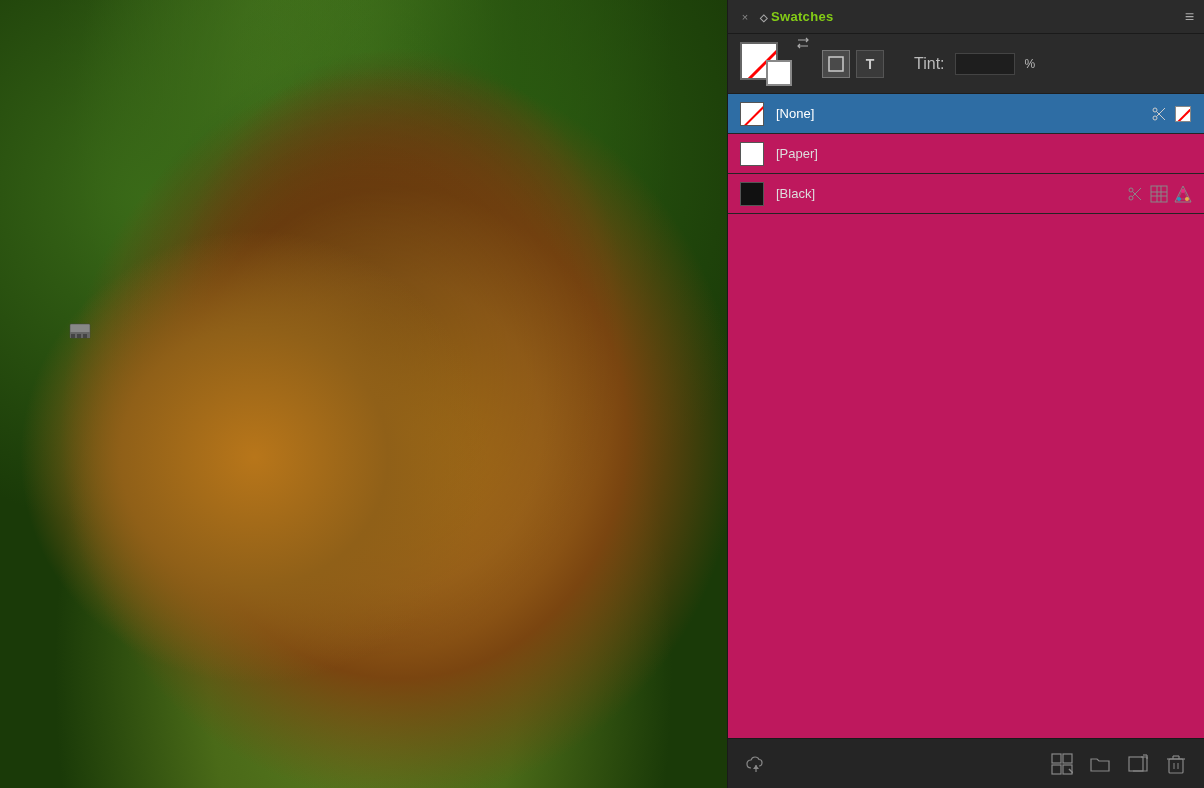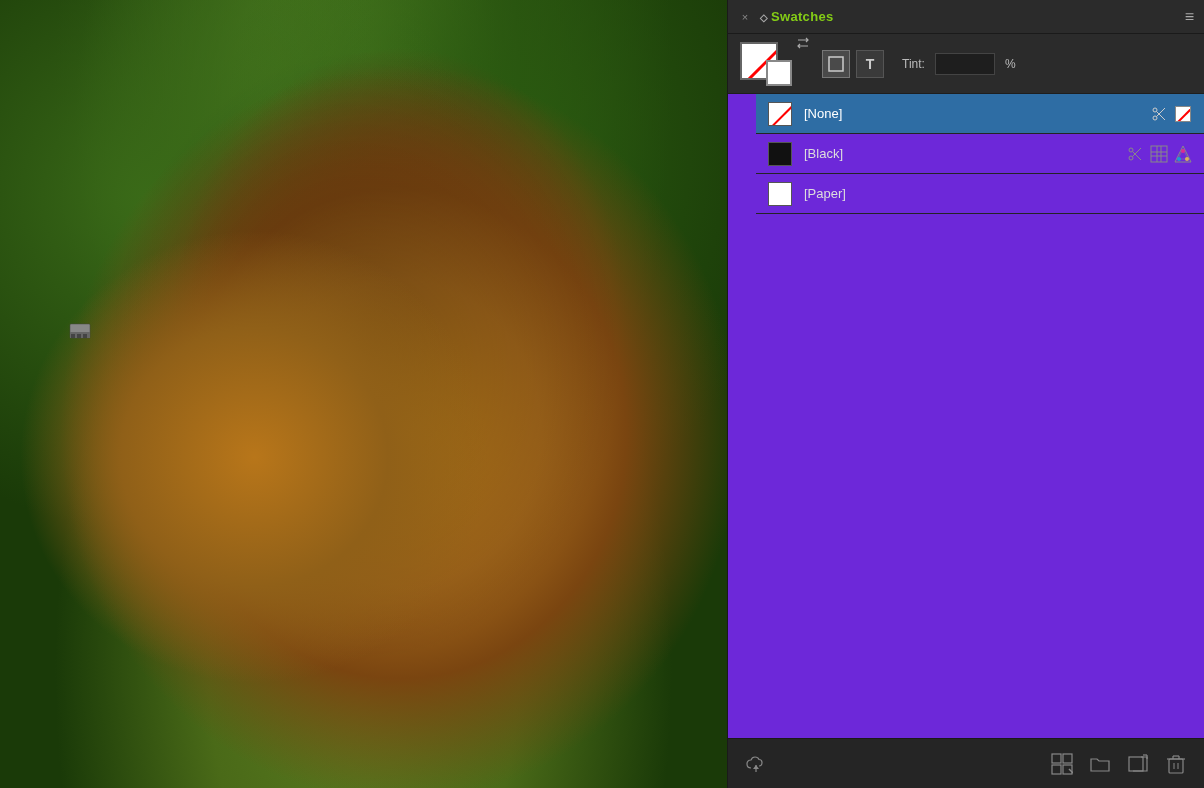--- a/index.html
+++ b/index.html
@@ -205,22 +205,22 @@
       font-size: 13px;
     }
 
     .mode-btn.active {
       background: #4a4a4a;
       border-color: #777;
     }
 
     .tint-label {
       color: #bbb;
-      font-size: 12px;
-      margin-left: 8px;
+      font-size: 16px;
+      margin-left: 20px;
     }
 
     .tint-input {
       width: 60px;
       height: 22px;
       background: #1e1e1e;
       border: 1px solid #444;
       color: #ccc;
       font-size: 11px;
       padding: 0 4px;
@@ -229,22 +229,21 @@
 
     .tint-percent {
       color: #bbb;
       font-size: 12px;
     }
 
     
     .swatches-list {
       flex: 1;
       overflow-y: auto;
-      background: #6d28d9;
-      padding-left: 28px;
+      background: #be185d;
     }
 
     .swatches-list::-webkit-scrollbar {
       width: 6px;
     }
 
     .swatches-list::-webkit-scrollbar-track {
       background: #222;
     }
 
@@ -474,20 +473,26 @@
         </span>
 
         <span class="swatch-icon">
           <div style="width:16px;height:16px;background:white;border:1px solid #888;position:relative;overflow:hidden;">
             <div style="position:absolute;top:-1px;left:50%;width:2px;height:20px;background:red;transform:rotate(45deg);transform-origin:center;"></div>
           </div>
         </span>
       </div>
     </div>
 
+
+    <div class="swatch-item">
+      <div class="swatch-color white-style"></div>
+      <span class="swatch-name">[Paper]</span>
+      <div class="swatch-icons"></div>
+    </div>
 
     <div class="swatch-item">
       <div class="swatch-color black-style"></div>
       <span class="swatch-name">[Black]</span>
       <div class="swatch-icons">
         <span class="swatch-icon">
           <svg width="16" height="16" viewBox="0 0 16 16">
             <circle cx="4" cy="4" r="2" stroke="#888" stroke-width="1" fill="none"></circle>
             <circle cx="4" cy="12" r="2" stroke="#888" stroke-width="1" fill="none"></circle>
             <line x1="5.5" y1="5.5" x2="14" y2="14" stroke="#888" stroke-width="1"></line>
@@ -514,26 +519,20 @@
             <path d="M4,14 L9,4 L14,14 Z" fill="none" stroke="#888" stroke-width="0.5"></path>
 
             <circle cx="5" cy="14" r="2" fill="#00b4d8" opacity="0.8"></circle>
             <circle cx="9" cy="6" r="2" fill="#f72585" opacity="0.8"></circle>
             <circle cx="13" cy="14" r="2" fill="#f4d03f" opacity="0.8"></circle>
           </svg>
         </span>
       </div>
     </div>
 
-    <div class="swatch-item">
-      <div class="swatch-color white-style"></div>
-      <span class="swatch-name">[Paper]</span>
-      <div class="swatch-icons"></div>
-    </div>
-
   </div>
 
   <div class="panel-footer">
     <div class="footer-left">
 
       <div class="footer-btn">
         <svg width="22" height="22" viewBox="0 0 22 22">
           <path d="M6,15 Q2,15 2,11 Q2,7 6,7 Q7,4 10,4 Q13,4 14,6.5 Q17,6.5 17,9.5 Q17,13 14,13" stroke="#888" stroke-width="1.2" fill="none"></path>
           <polygon points="11,12 8,16 14,16" fill="#888"></polygon>
           <line x1="11" y1="12" x2="11" y2="19" stroke="#888" stroke-width="1.2"></line>

